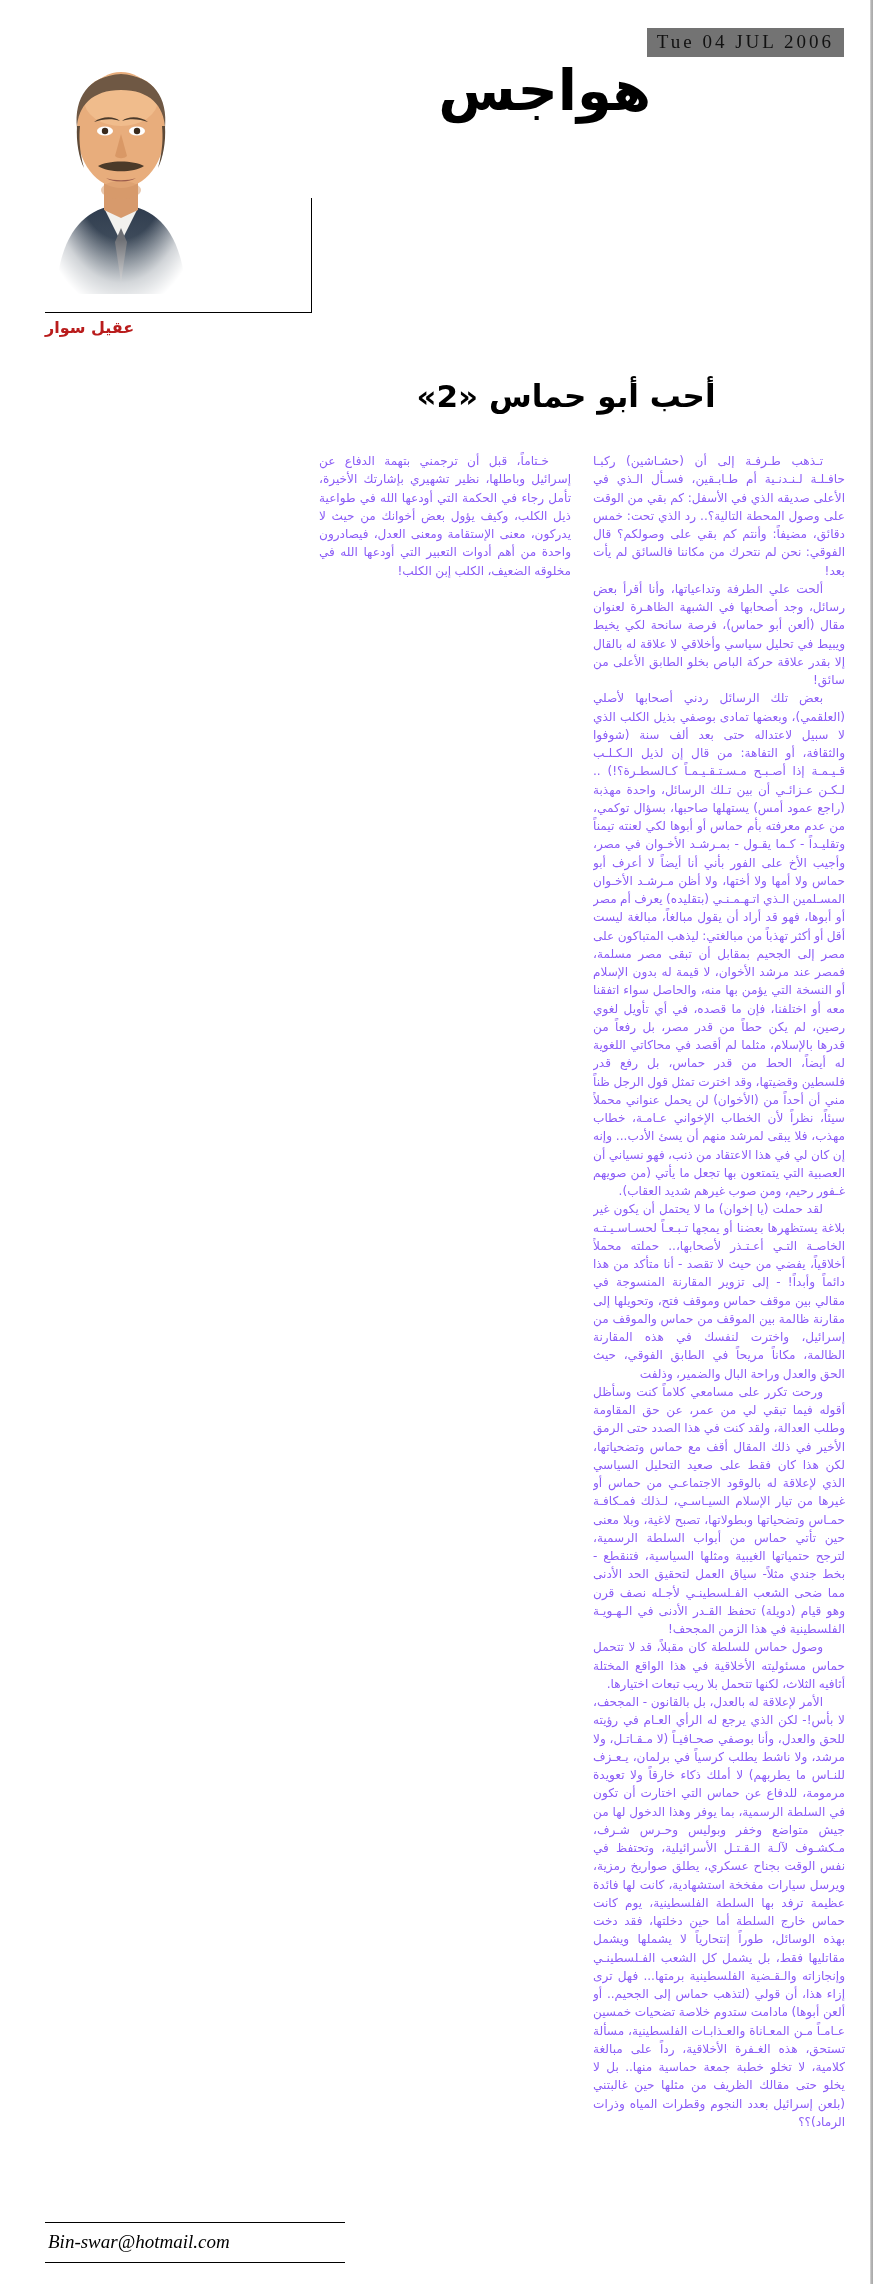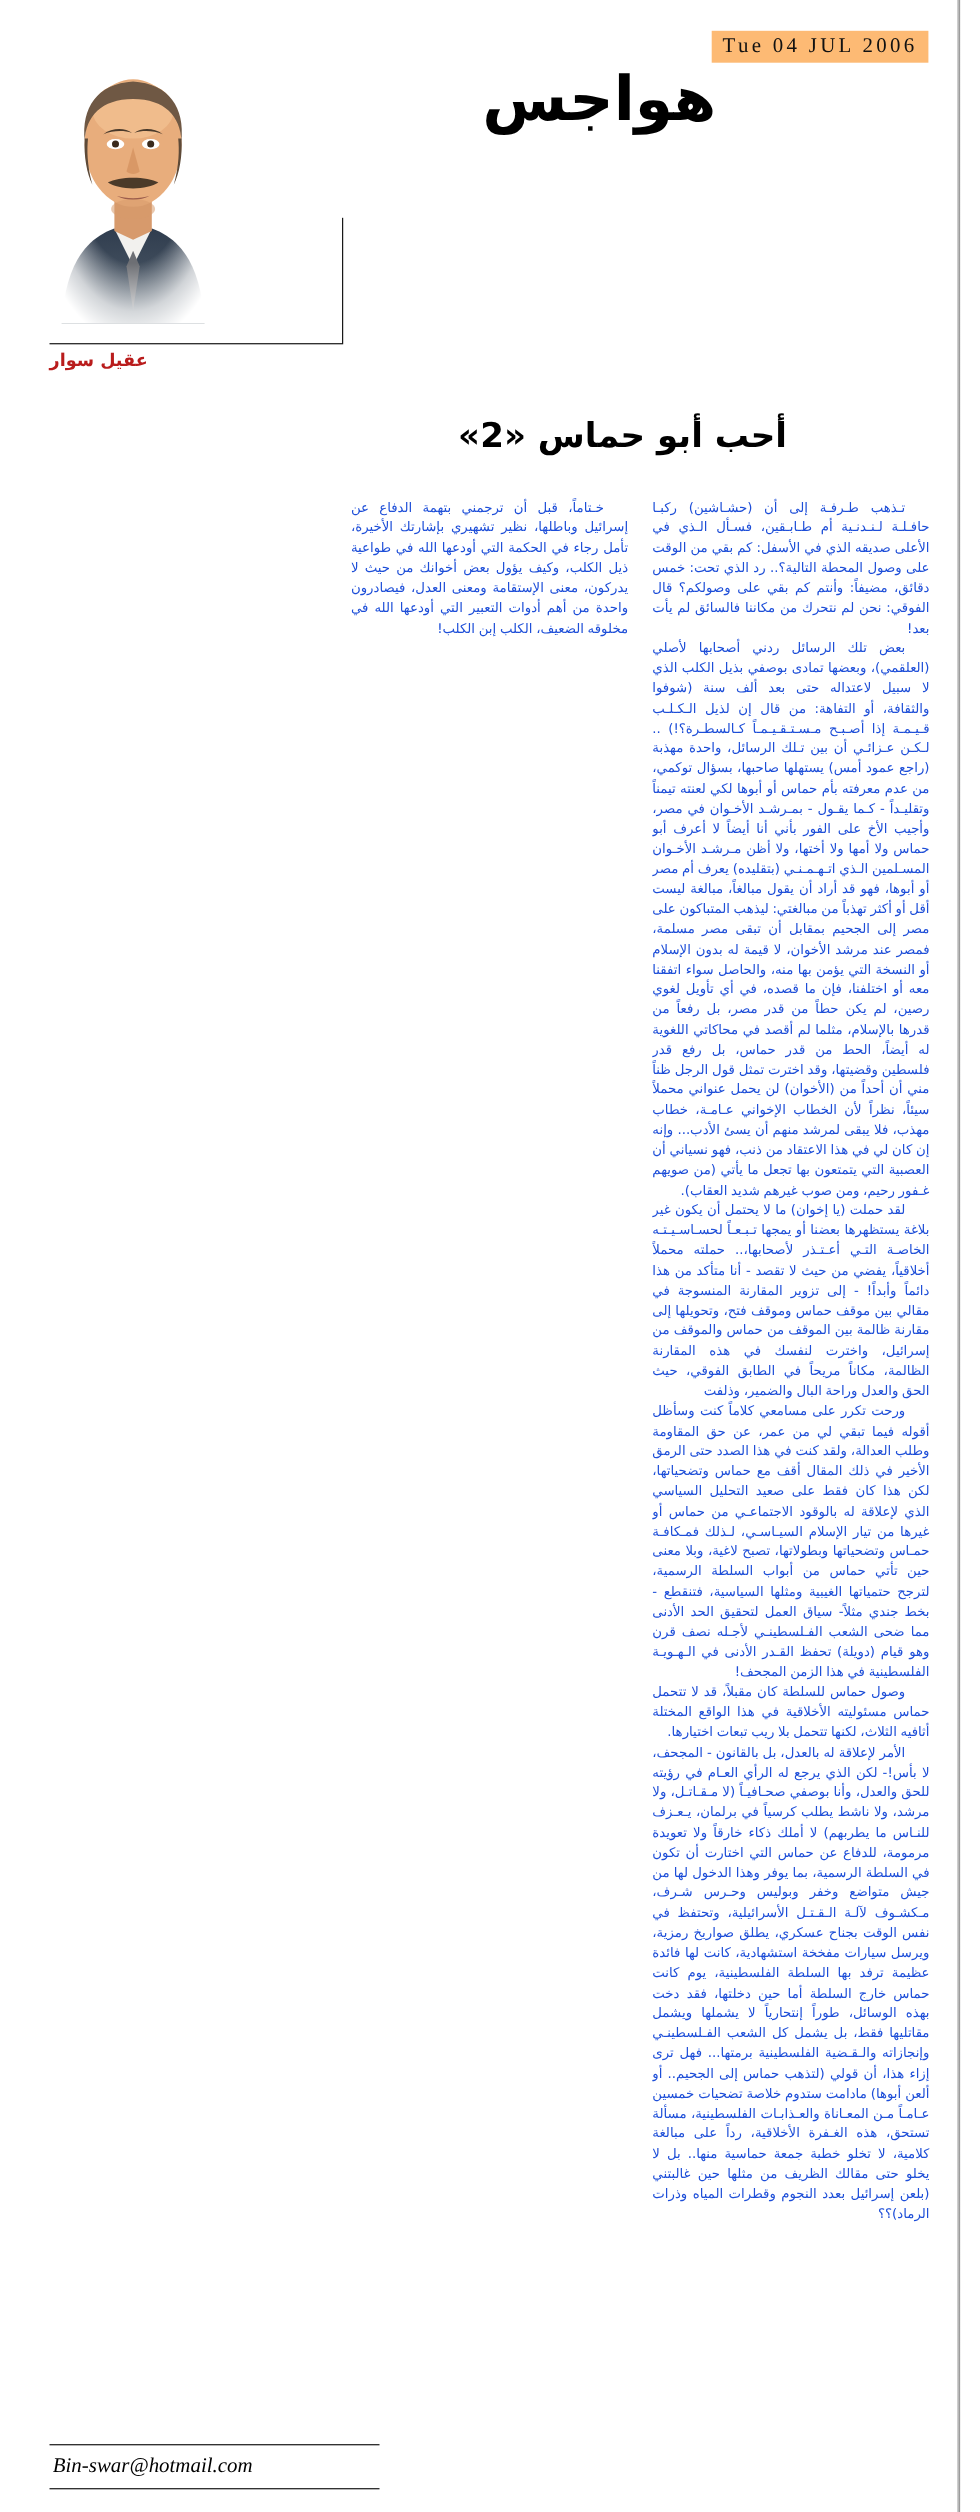--- a/index.html
+++ b/index.html
@@ -38,21 +38,21 @@
     top: 0;
     left: 0;
     width: 891px;
     height: 318px;
   }
 
   .date-badge {
     position: absolute;
     top: 28px;
     right: 47px;
-    background: #fdba74;
+    background: #737373;
     color: #111;
     font-family: "Liberation Serif", serif;
     font-size: 19px;
     letter-spacing: 3px;
     padding: 3px 10px 4px 10px;
     direction: ltr;
     white-space: nowrap;
   }
 
   .masthead-title {
@@ -142,21 +142,21 @@
 
   .col {
     width: 252px;
     height: 100%;
     direction: rtl;
     text-align: justify;
     text-align-last: right;
     font-family: "DejaVu Sans", sans-serif;
     font-size: 12.1px;
     line-height: 18.25px;
-    color: #1d4ed8;
+    color: #8b5cf6;
     word-spacing: -0.5px;
     overflow: hidden;
   }
 
   .col p {
     margin: 0;
     text-indent: 22px;
     hyphens: none;
   }
 
@@ -262,20 +262,21 @@
     <div class="byline-rule"></div>
     <div class="byline">عقيل سوار</div>
   </div>
 
   <div class="article-title">أحب أبو حماس «2»</div>
 
   <div class="body-wrap">
     <div class="cols">
       <div class="col" id="col-right">
           <p>تـذهب طـرفـة إلى أن (حشـاشين) ركبـا حافـلـة لـنـدنـية أم طـابـقين، فسـأل الـذي في الأعلى صديقه الذي في الأسفل: كم بقي من الوقت على وصول المحطة التالية؟.. رد الذي تحت: خمس دقائق، مضيفاً: وأنتم كم بقي على وصولكم؟ قال الفوقي: نحن لم نتحرك من مكاننا فالسائق لم يأت بعد!</p>
+          <p>ألحت علي الطرفة وتداعياتها، وأنا أقرأ بعض رسائل، وجد أصحابها في الشبهة الظاهـرة لعنوان مقال (ألعن أبو حماس)، فرصة سانحة لكي يخيط ويبيط في تحليل سياسي وأخلاقي لا علاقة له بالقال إلا بقدر علاقة حركة الباص بخلو الطابق الأعلى من سائق!</p>
           <p>بعض تلك الرسائل ردني أصحابها لأصلي (العلقمي)، وبعضها تمادى بوصفي بذيل الكلب الذي لا سبيل لاعتداله حتى بعد ألف سنة (شوفوا والثقافة، أو التفاهة: من قال إن لذيل الـكـلـب قـيـمـة إذا أصـبـح مـسـتـقـيـمـاً كـالسطـرة؟!) .. لـكـن عـزائـي أن بين تـلك الرسائل، واحدة مهذبة (راجع عمود أمس) يستهلها صاحبها، بسؤال توكمي، من عدم معرفته بأم حماس أو أبوها لكي لعنته تيمناً وتقليـداً - كـما يقـول - بمـرشـد الأخـوان في مصر، وأجيب الأخ على الفور بأني أنا أيضاً لا أعرف أبو حماس ولا أمها ولا أختها، ولا أظن مـرشـد الأخـوان المسـلمين الـذي اتـهـمـنـي (بتقليده) يعرف أم مصر أو أبوها، فهو قد أراد أن يقول مبالغاً، مبالغة ليست أقل أو أكثر تهذباً من مبالغتي: ليذهب المتباكون على مصر إلى الجحيم بمقابل أن تبقى مصر مسلمة، فمصر عند مرشد الأخوان، لا قيمة له بدون الإسلام أو النسخة التي يؤمن بها منه، والحاصل سواء اتفقنا معه أو اختلفنا، فإن ما قصده، في أي تأويل لغوي رصين، لم يكن حطاً من قدر مصر، بل رفعاً من قدرها بالإسلام، مثلما لم أقصد في محاكاتي اللغوية له أيضاً، الحط من قدر حماس، بل رفع قدر فلسطين وقضيتها، وقد اخترت تمثل قول الرجل ظناً مني أن أحداً من (الأخوان) لن يحمل عنواني محملاً سيئاً، نظراً لأن الخطاب الإخواني عـامـة، خطاب مهذب، فلا يبقى لمرشد منهم أن يسئ الأدب... وإنه إن كان لي في هذا الاعتقاد من ذنب، فهو نسياني أن العصبية التي يتمتعون بها تجعل ما يأتي (من صويهم غـفور رحيم، ومن صوب غيرهم شديد العقاب).</p>
           <p>لقد حملت (يا إخوان) ما لا يحتمل أن يكون غير بلاغة يستظهرها بعضنا أو يمجها تـبـعـاً لحسـاسـيـتـه الخاصـة التـي أعـتـذر لأصحابها،.. حملته محملاً أخلاقياً، يفضي من حيث لا تقصد - أنا متأكد من هذا دائماً وأبداً! - إلى تزوير المقارنة المنسوجة في مقالي بين موقف حماس وموقف فتح، وتحويلها إلى مقارنة ظالمة بين الموقف من حماس والموقف من إسرائيل، واخترت لنفسك في هذه المقارنة الظالمة، مكاناً مريحاً في الطابق الفوقي، حيث الحق والعدل وراحة البال والضمير، وذلفت</p>
           <p>ورحت تكرر على مسامعي كلاماً كنت وسأظل أقوله فيما تبقي لي من عمر، عن حق المقاومة وطلب العدالة، ولقد كنت في هذا الصدد حتى الرمق الأخير في ذلك المقال أقف مع حماس وتضحياتها، لكن هذا كان فقط على صعيد التحليل السياسي الذي لإعلاقة له بالوقود الاجتماعـي من حماس أو غيرها من تيار الإسلام السيـاسـي، لـذلك فمـكافـة حمـاس وتضحياتها وبطولاتها، تصبح لاغية، وبلا معنى حين تأتي حماس من أبواب السلطة الرسمية، لترجح حتمياتها الغيبية ومثلها السياسية، فتنقطع - بخط جندي مثلاً- سياق العمل لتحقيق الحد الأدنى مما ضحى الشعب الفـلسطينـي لأجـله نصف قرن وهو قيام (دويلة) تحفظ القـدر الأدنى في الـهـويـة الفلسطينية في هذا الزمن المجحف!</p>
           <p>وصول حماس للسلطة كان مقبلاً، قد لا تتحمل حماس مسئوليته الأخلاقية في هذا الواقع المختلة أثافيه الثلاث، لكنها تتحمل بلا ريب تبعات اختيارها.</p>
           <p>الأمر لإعلاقة له بالعدل، بل بالقانون - المجحف، لا بأس!- لكن الذي يرجع له الرأي العـام في رؤيته للحق والعدل، وأنا بوصفي صحـافيـاً (لا مـقـاتـل، ولا مرشد، ولا ناشط يطلب كرسياً في برلمان، يـعـزف للنـاس ما يطربهم) لا أملك ذكاء خارقاً ولا تعويدة مرمومة، للدفاع عن حماس التي اختارت أن تكون في السلطة الرسمية، بما يوفر وهذا الدخول لها من جيش متواضع وخفر وبوليس وحـرس شـرف، مـكشـوف لآلـة الـقـتـل الأسرائيلية، وتحتفظ في نفس الوقت بجناح عسكري، يطلق صواريخ رمزية، ويرسل سيارات مفخخة استشهادية، كانت لها فائدة عظيمة ترفد بها السلطة الفلسطينية، يوم كانت حماس خارج السلطة أما حين دخلتها، فقد دخت بهذه الوسائل، طوراً إنتحارياً لا يشملها ويشمل مقاتليها فقط، بل يشمل كل الشعب الفـلسطينـي وإنجازاته والـقـضية الفلسطينية برمتها... فهل ترى إزاء هذا، أن قولي (لتذهب حماس إلى الجحيم.. أو ألعن أبوها) مادامت ستدوم خلاصة تضحيات خمسين عـامـاً مـن المعـاناة والعـذابـات الفلسطينية، مسألة تستحق، هذه الغـفرة الأخلاقية، رداً على مبالغة كلامية، لا تخلو خطبة جمعة حماسية منها.. بل لا يخلو حتى مقالك الظريف من مثلها حين غالبتني (بلعن إسرائيل بعدد النجوم وقطرات المياه وذرات الرماد)؟؟</p>
         </div>
       <div class="col" id="col-mid">
           <p>خـتاماً، قبل أن ترجمني بتهمة الدفاع عن إسرائيل وباطلها، نظير تشهيري بإشارتك الأخيرة، تأمل رجاء في الحكمة التي أودعها الله في طواعية ذيل الكلب، وكيف يؤول بعض أخوانك من حيث لا يدركون، معنى الإستقامة ومعنى العدل، فيصادرون واحدة من أهم أدوات التعبير التي أودعها الله في مخلوقه الضعيف، الكلب إبن الكلب!</p>
         </div>
       <div class="col" id="col-left"></div>

